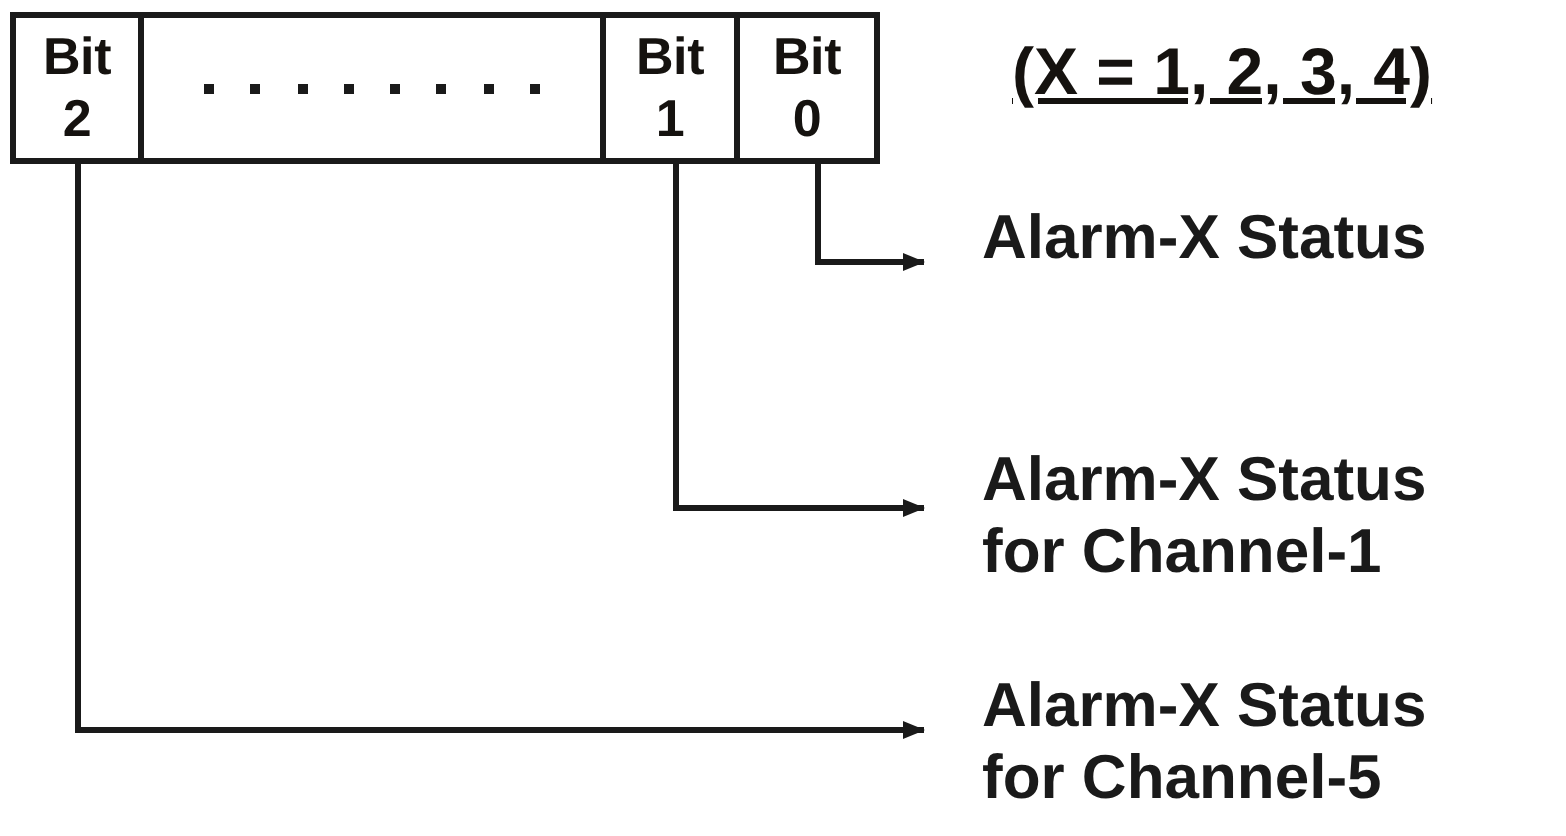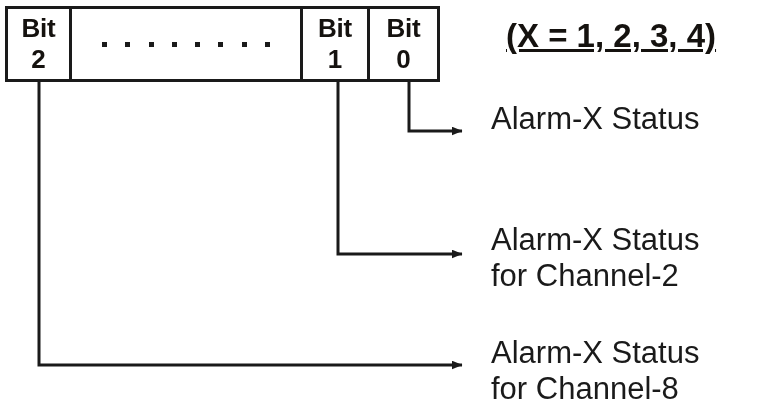--- a/index.html
+++ b/index.html
@@ -72,21 +72,21 @@
     width: 783px;
     height: 418px;
   }
 
   
   .callout-label {
     position: absolute;
     left: 491px;
     font-size: 31px;
     line-height: 36px;
-    font-weight: normal;
+    font-weight: bold;
     color: #1a1a1a;
     white-space: nowrap;
   }
   #callout-label-1 { top: 101px; }
   #callout-label-2 { top: 222px; }
   #callout-label-3 { top: 335px; }
   .callout-label .line { display: block; }
 
   
   #x-note {
@@ -151,21 +151,21 @@
   </svg>
 
   <div id="x-note">(X = 1, 2, 3, 4)</div>
 
   <div class="callout-label" id="callout-label-1">
     <span class="line">Alarm-X Status</span>
   </div>
 
   <div class="callout-label" id="callout-label-2">
     <span class="line">Alarm-X Status</span>
-    <span class="line">for Channel-2</span>
+    <span class="line">for Channel-1</span>
   </div>
 
   <div class="callout-label" id="callout-label-3">
     <span class="line">Alarm-X Status</span>
-    <span class="line">for Channel-8</span>
+    <span class="line">for Channel-5</span>
   </div>
 
 </div>
 
 </body></html>

